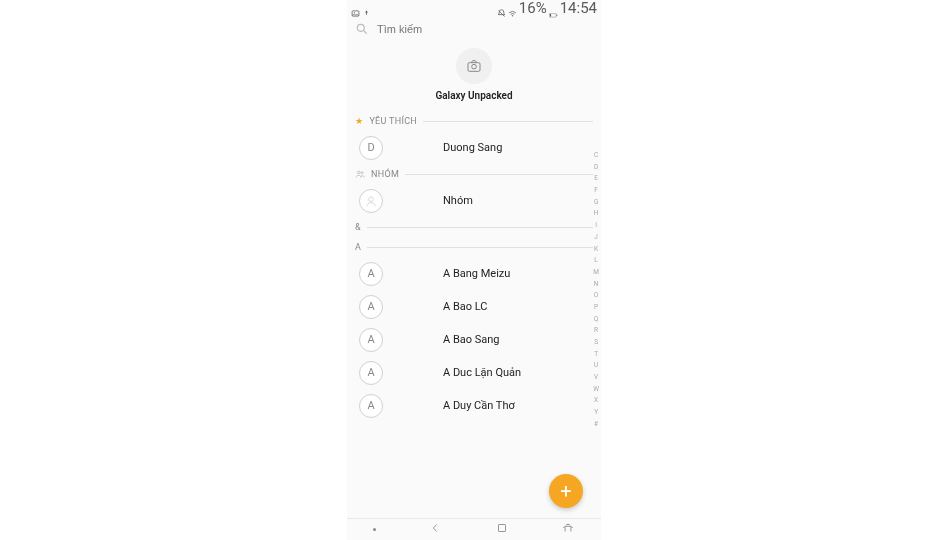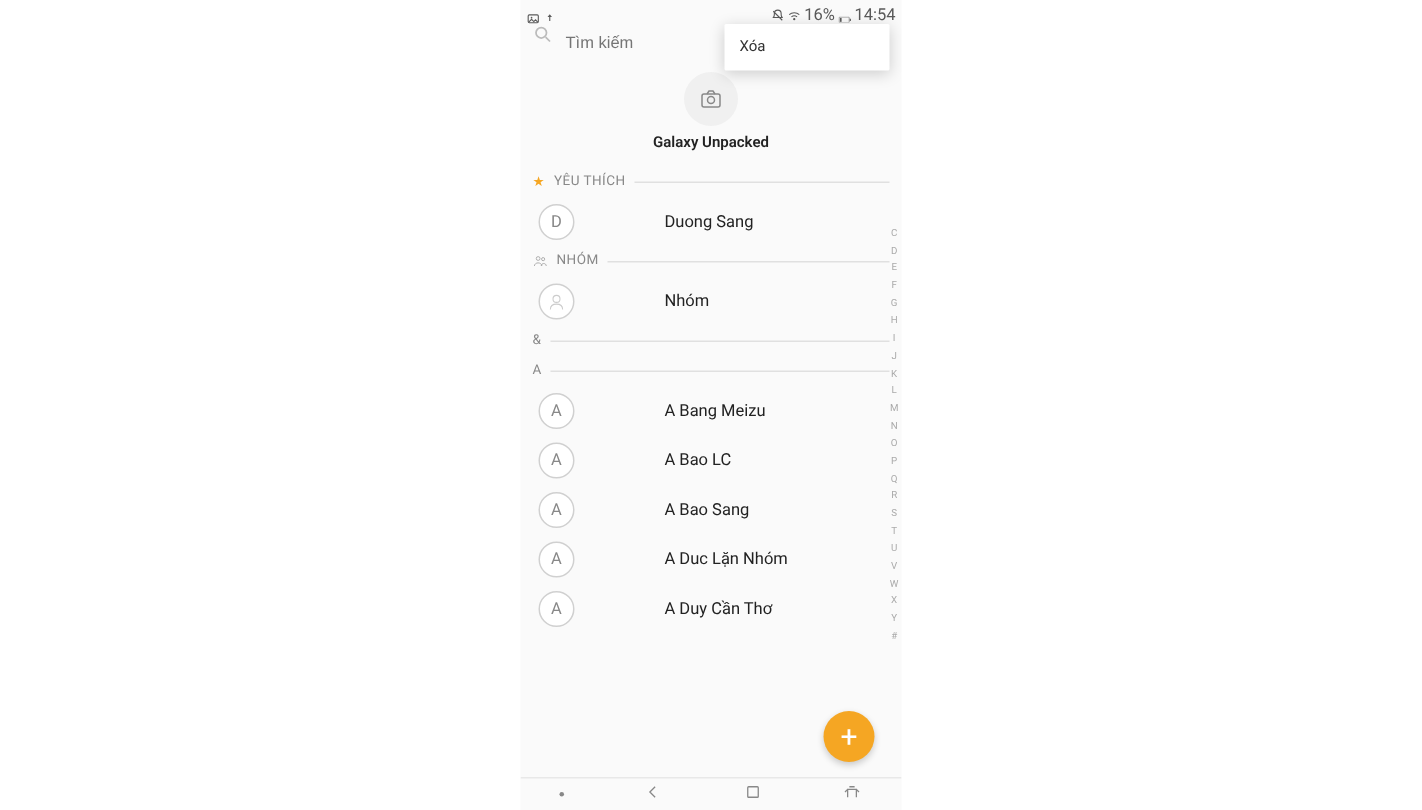--- a/index.html
+++ b/index.html
@@ -18,32 +18,33 @@
     height: 540px;
     background: #fafafa;
     position: relative;
     overflow: hidden;
     font-size: 11px;
     color: #222;
   }
   .status-bar {
     height: 16px;
     display: flex;
-    align-items: flex-end;
+    align-items: center;
     justify-content: space-between;
     padding: 0 4px;
-    font-size: 11px;
+    font-size: 15px;
     color: #5a5a5a;
     background: #fafafa;
   }
   .status-left { display: flex; gap: 2px; align-items: center; }
   .status-right { display: flex; gap: 2px; align-items: center; }
   .sicon { width: 9px; height: 9px; display: inline-block; }
   .search-row {
     display: flex;
+    align-items: center;
     height: 26px;
     padding: 0 8px;
     gap: 8px;
     color: #999;
   }
   .search-row .mag { width: 14px; height: 14px; }
   .search-input {
     flex: 1;
     border: none;
     background: transparent;
@@ -290,21 +291,21 @@
     <div class="contact-row">
       <div class="contact-avatar">A</div>
       <div class="contact-name">A Bao LC</div>
     </div>
     <div class="contact-row">
       <div class="contact-avatar">A</div>
       <div class="contact-name">A Bao Sang</div>
     </div>
     <div class="contact-row">
       <div class="contact-avatar">A</div>
-      <div class="contact-name">A Duc Lặn Nhóm</div>
+      <div class="contact-name">A Duc Lặn Quản</div>
     </div>
     <div class="contact-row">
       <div class="contact-avatar">A</div>
       <div class="contact-name">A Duy Cần Thơ</div>
     </div>
 
   </div>
 
   <div class="index-rail">
     <span>C</span>
@@ -350,16 +351,15 @@
         </svg>
     </span>
     <span>
       <svg viewBox="0 0 24 24">
           <path d="M7 18V9h10v9M7 9l-3 3M17 9l3 3M9 6h6" stroke-width="1.5"></path>
         </svg>
     </span>
   </div>
 
   <div class="menu">
-    <div class="menu-item">Xóa</div>
   </div>
 
 </div>
 
 </body></html>

